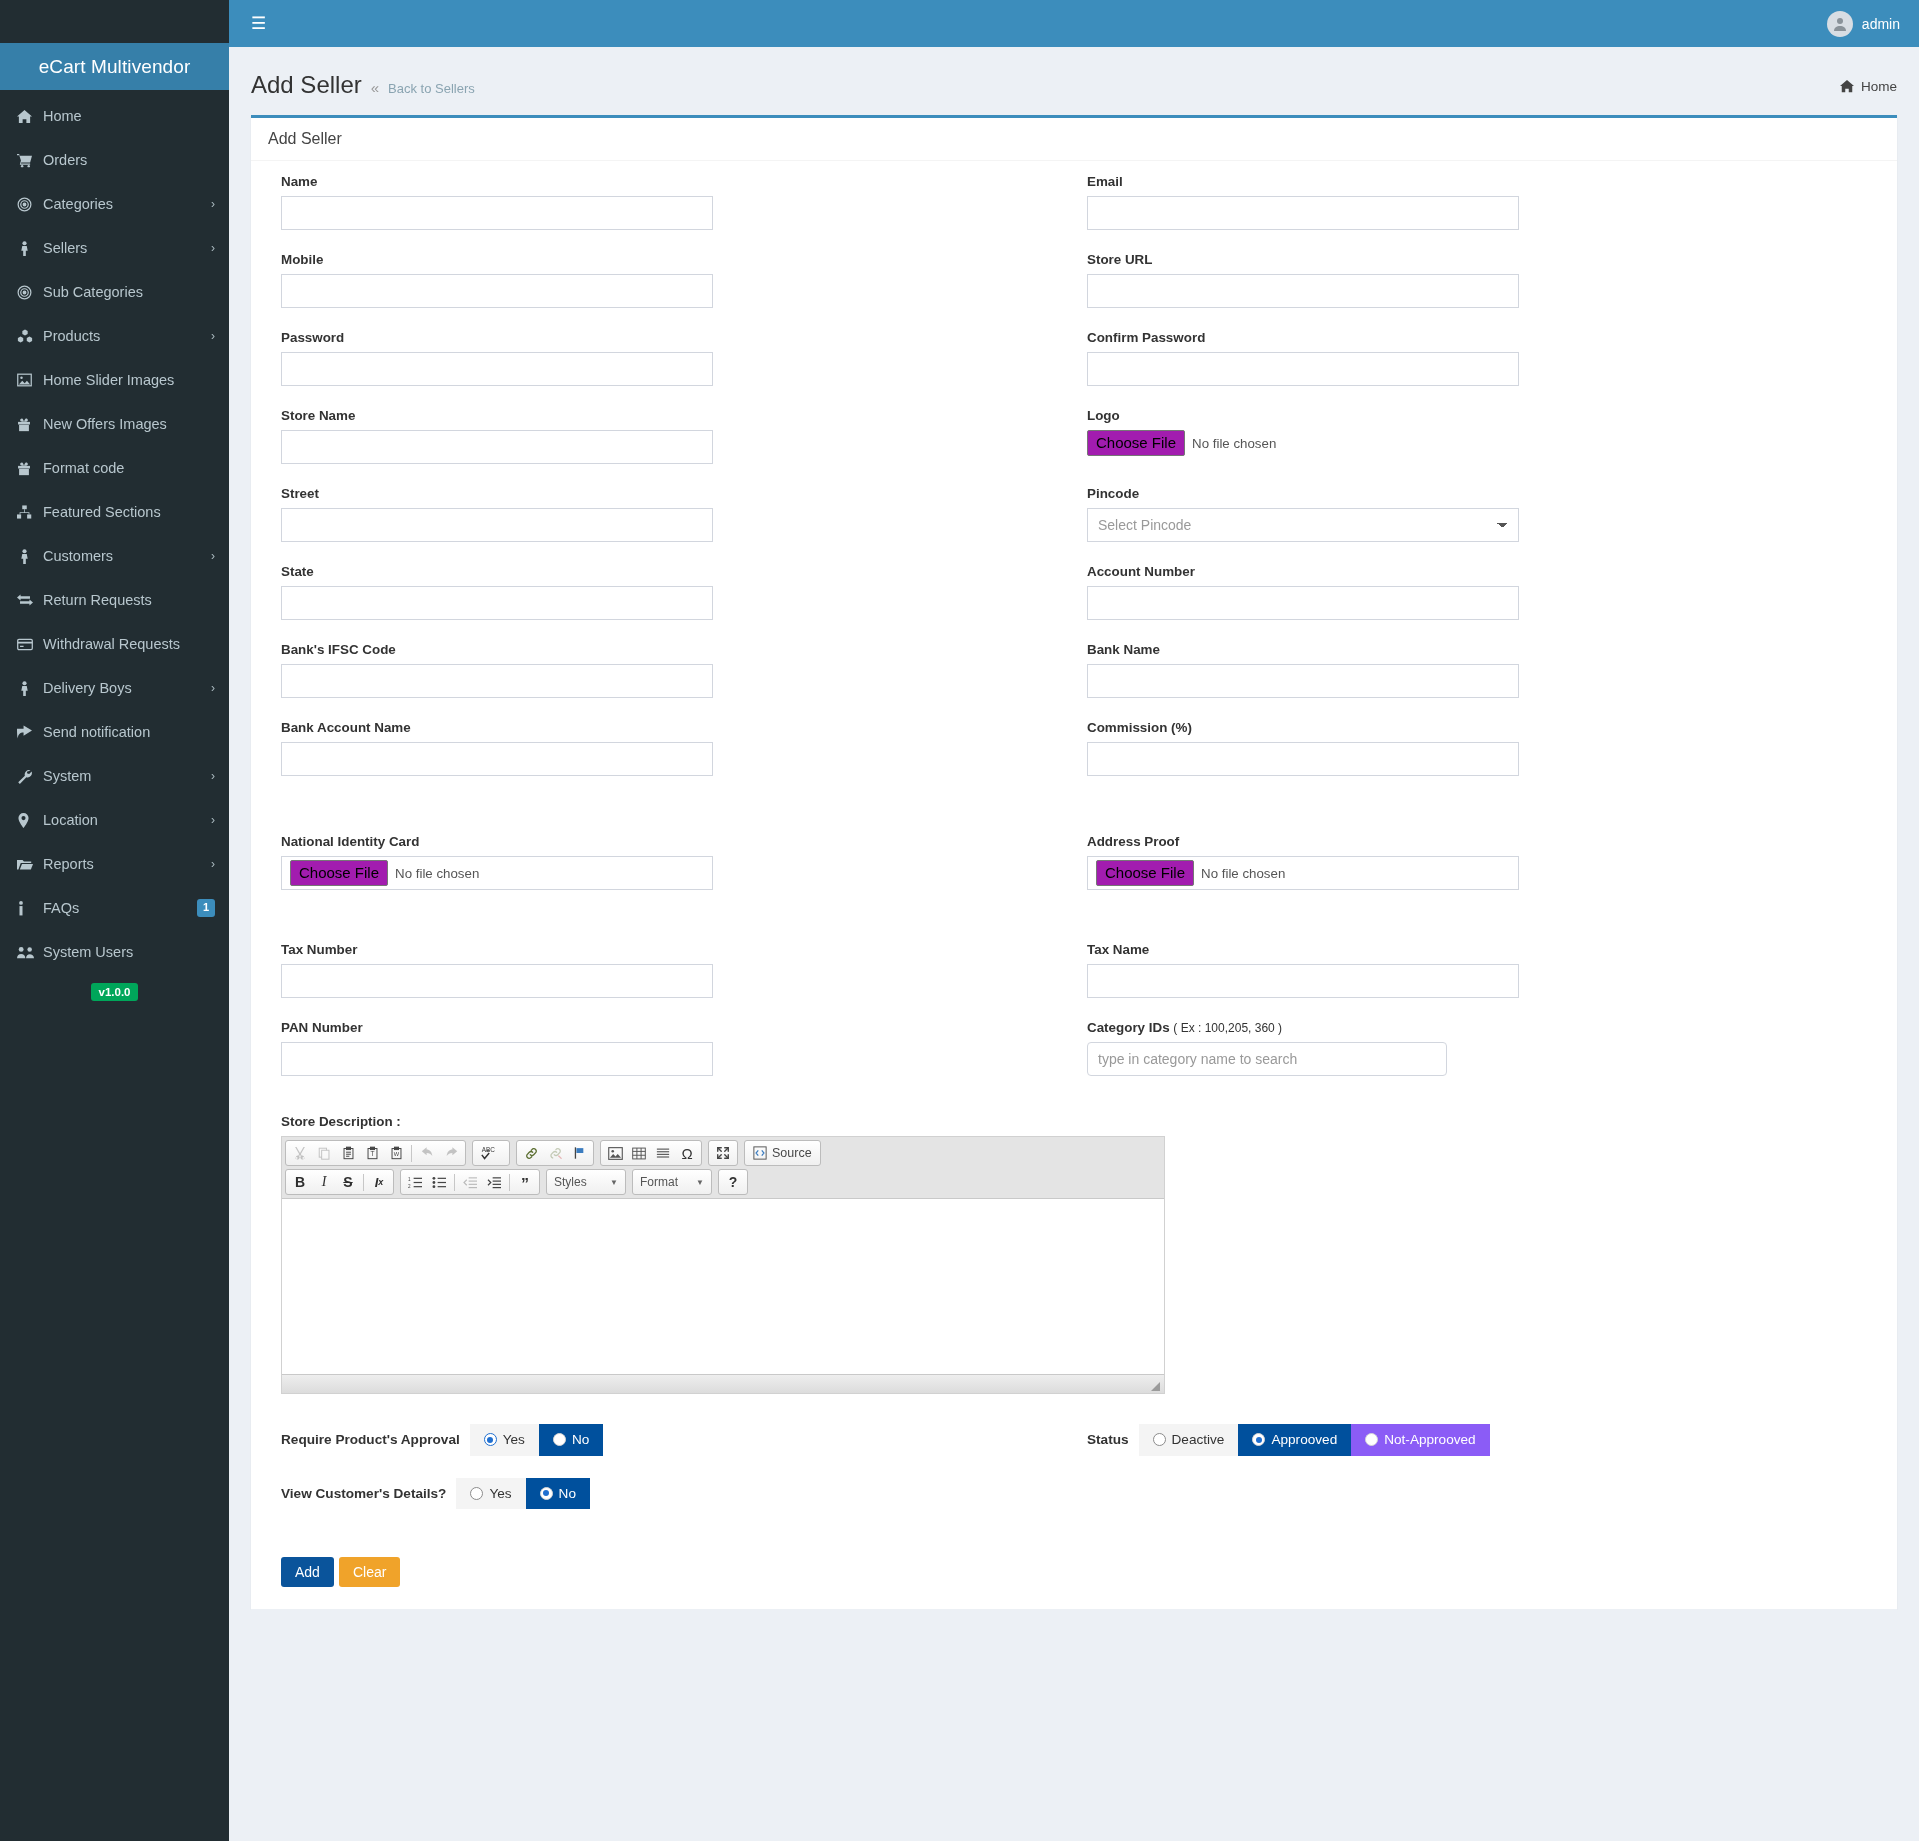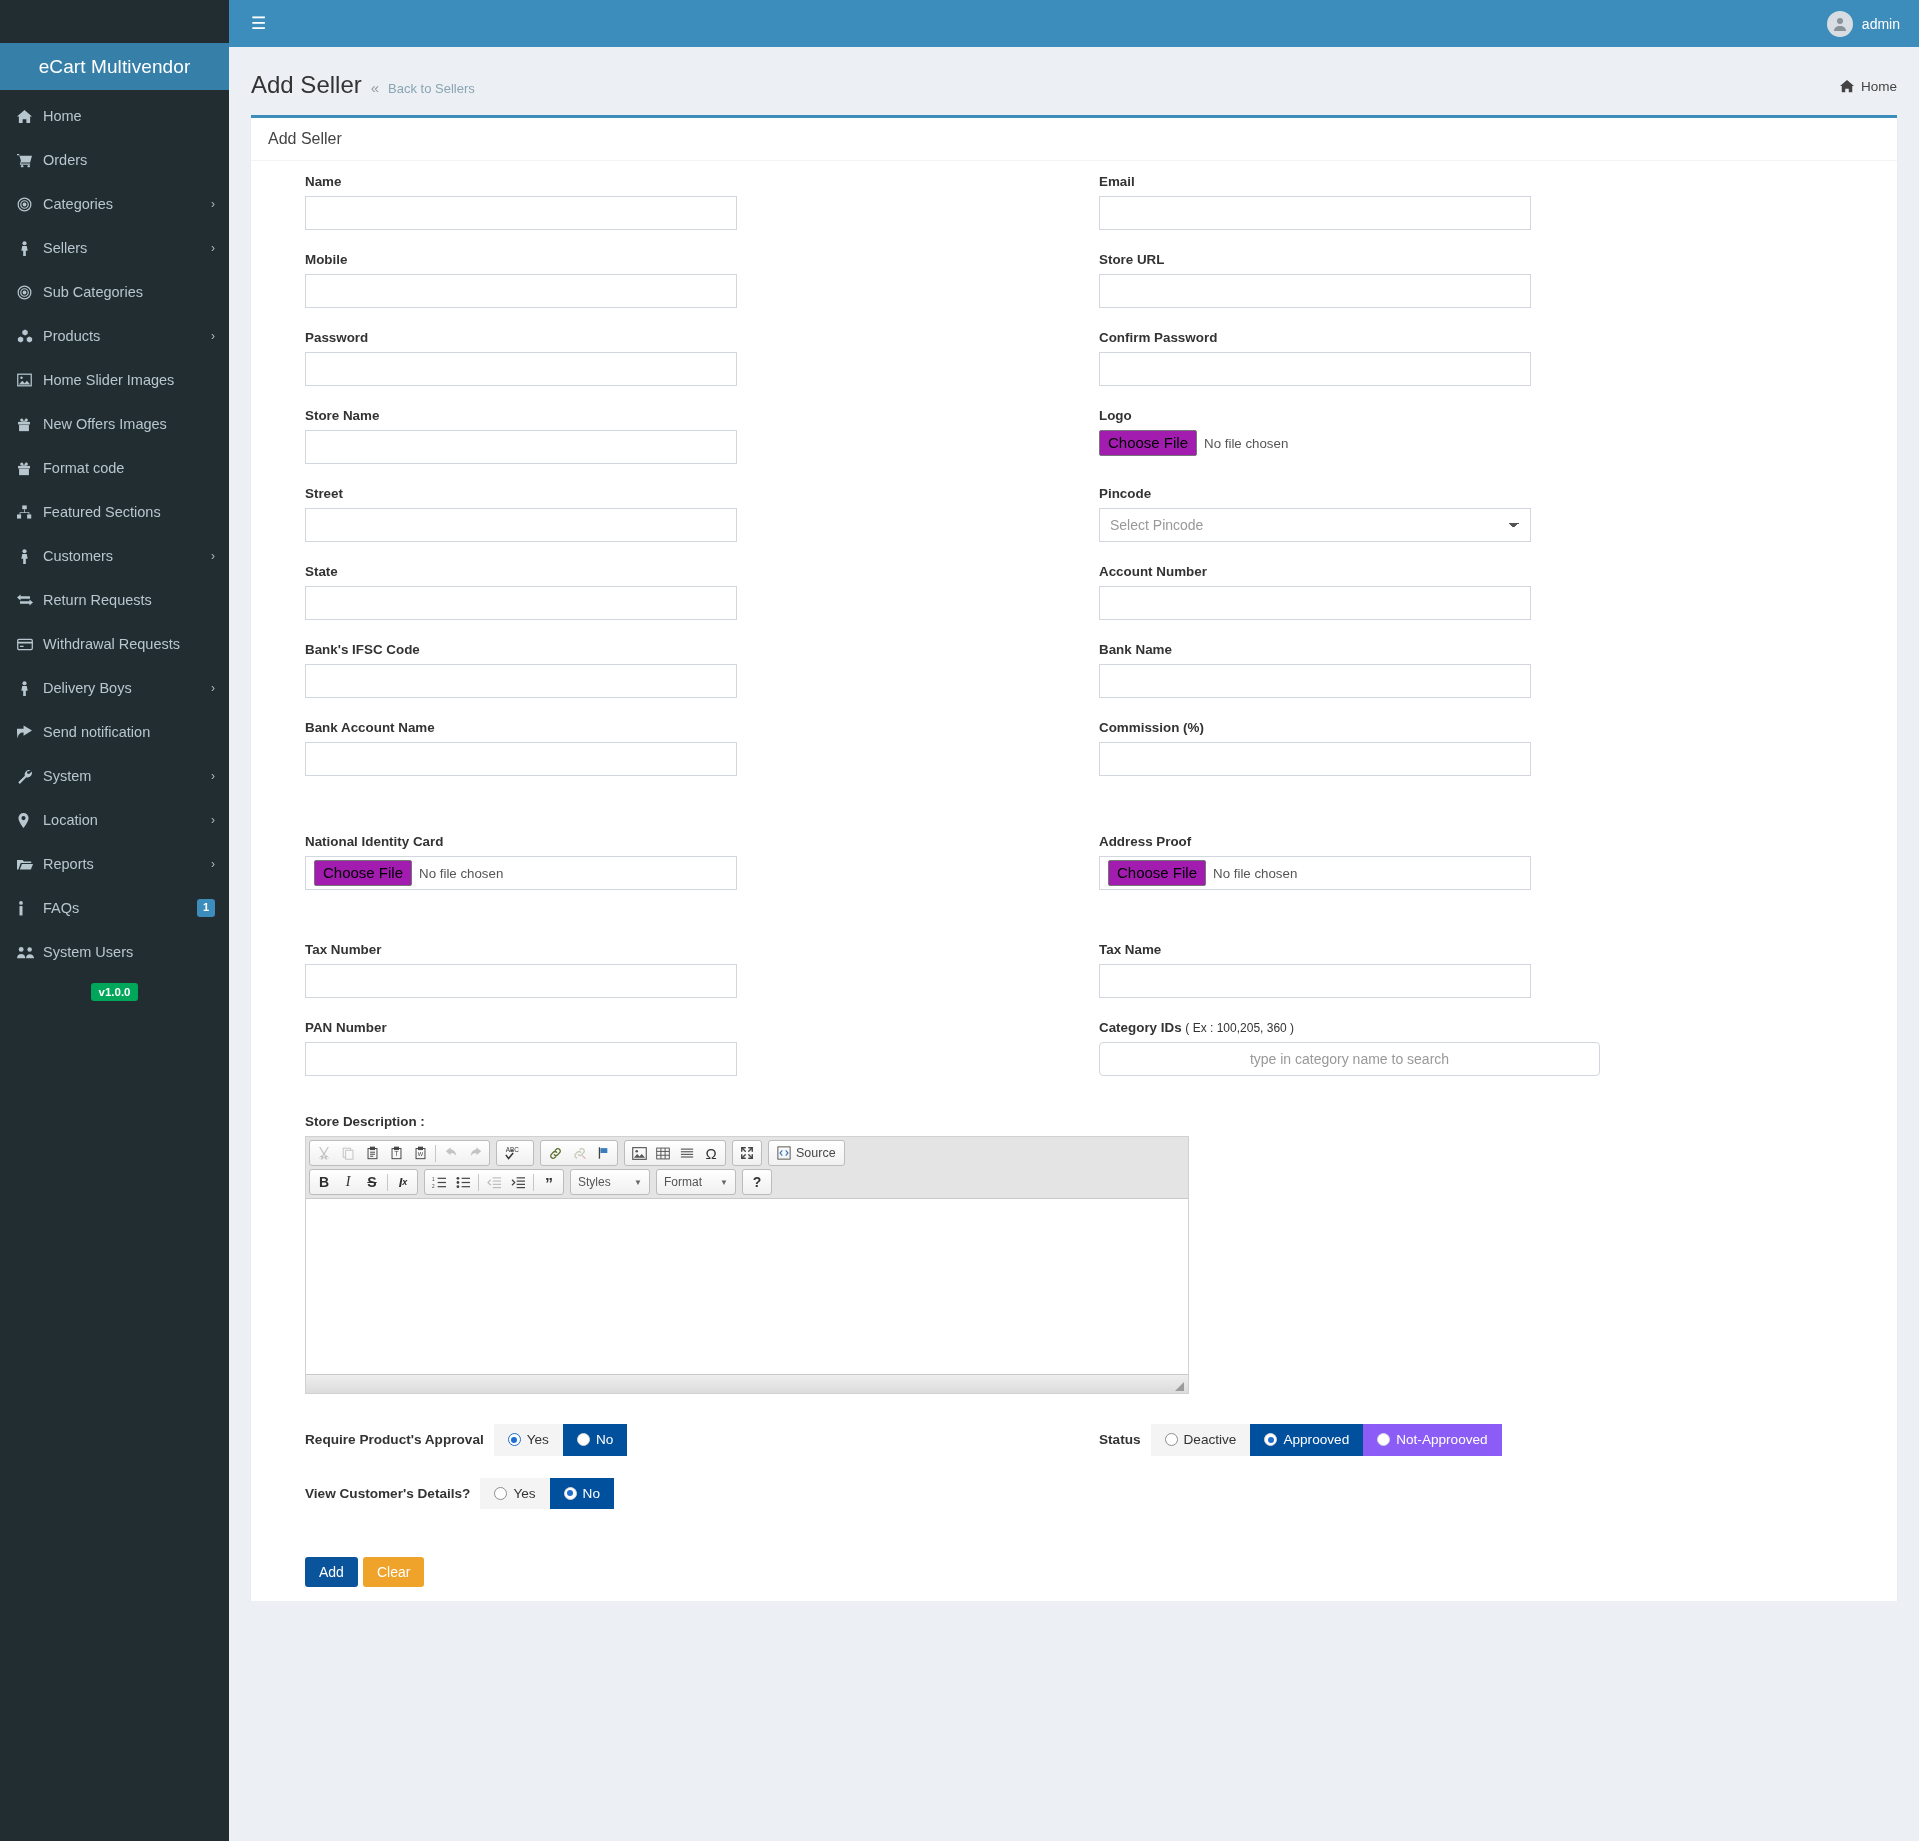--- a/index.html
+++ b/index.html
@@ -68,21 +68,21 @@
   .breadcrumb { display:flex; align-items:center; gap:7px; color:#444; font-size:13.5px; }
   .breadcrumb .bc-icon { color:#444; display:flex; }
 
   .content { padding:0 22px 30px 22px; }
   .box {
     background:#fff; border-top:3px solid #3c8dbc;
     box-shadow:0 1px 1px rgba(0,0,0,.1);
   }
   .box-header { padding:12px 17px; border-bottom:1px solid #f4f4f4; }
   .box-title { font-size:16px; color:#444; font-weight:400; }
-  .box-body { padding:13px 17px 14px 17px;margin-left:24px; }
+  .box-body { padding:13px 17px 22px 17px; }
 
   .row2 { display:flex; }
   .col { width:50%; padding:0 13px; }
   .form-group { margin-bottom:22px; }
   label.fl {
     display:block; font-size:13.4px; color:#333; font-weight:bold;
     margin-bottom:7px;
   }
   label.fl .hint { font-weight:normal; font-size:12px; color:#333; }
   .fc {
@@ -604,21 +604,21 @@
                 <label class="fl">PAN Number</label>
                 <input class="fc half" type="text" value="" style="">
               </div>
             </div>
             <div class="col">
               <div class="form-group">
                 <label class="fl">
                   <span>Category IDs</span>
                   <span class="hint">( Ex : 100,205, 360 )</span>
                 </label>
-                <input class="fc rounded" style="width: 501px; text-align: center;" type="text" placeholder="type in category name to search">
+                <input class="fc rounded" style="width: 360px;" type="text" placeholder="type in category name to search">
               </div>
             </div>
           </div>
 
           <div class="row2" style="margin-top:16px;">
             <div class="col" style="width:100%;">
               <label class="fl">Store Description :</label>
               <div class="ck" style="width:884px;">
                 <div class="ck-top">
                   <div class="ck-row">

